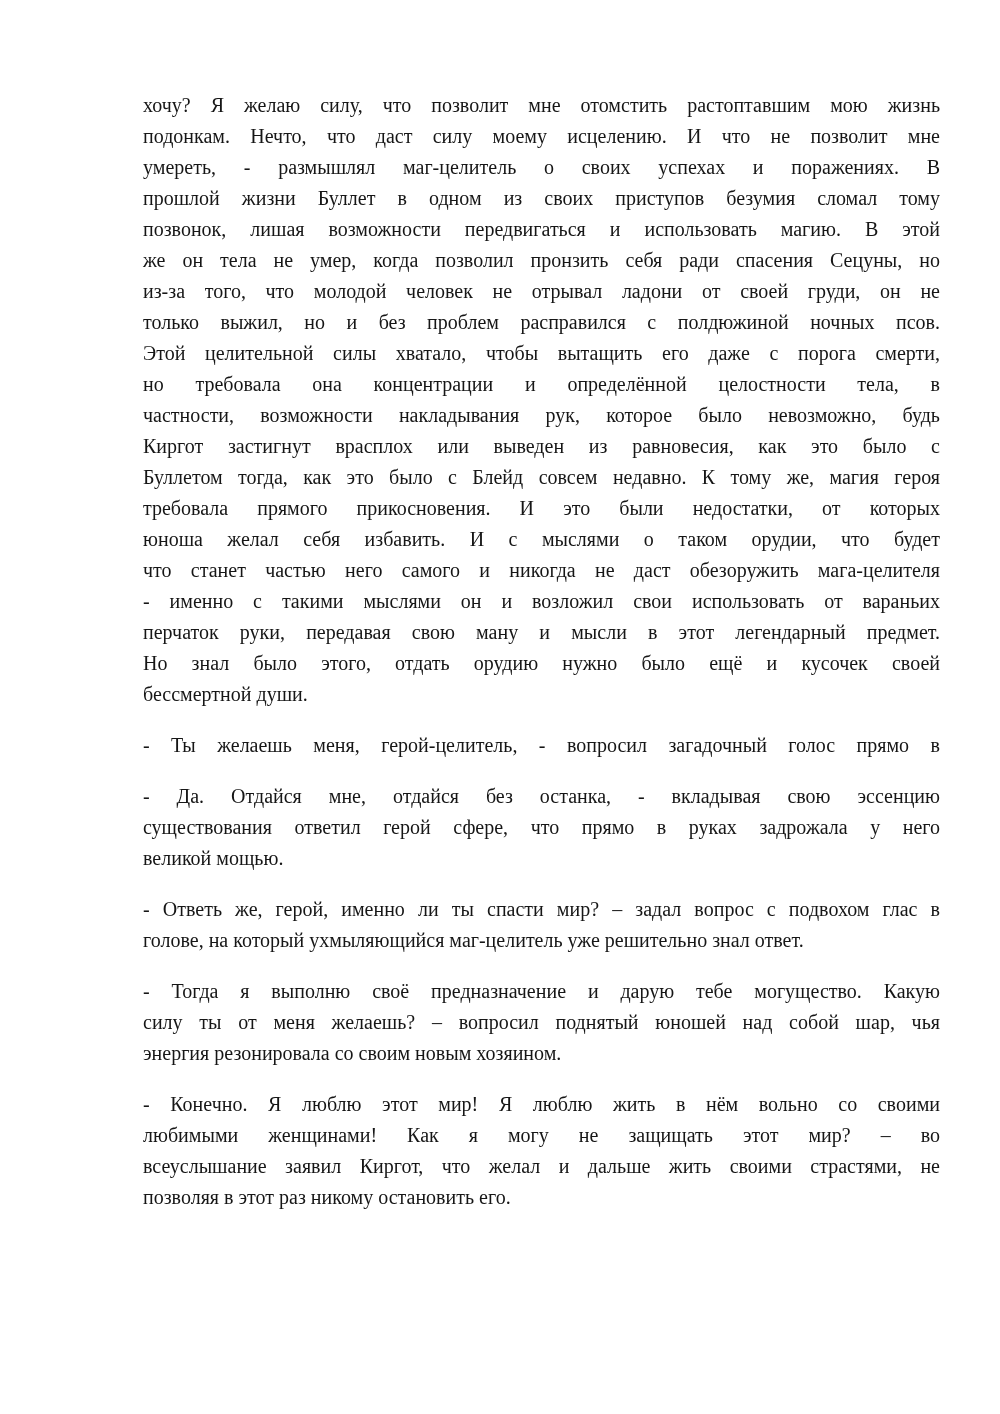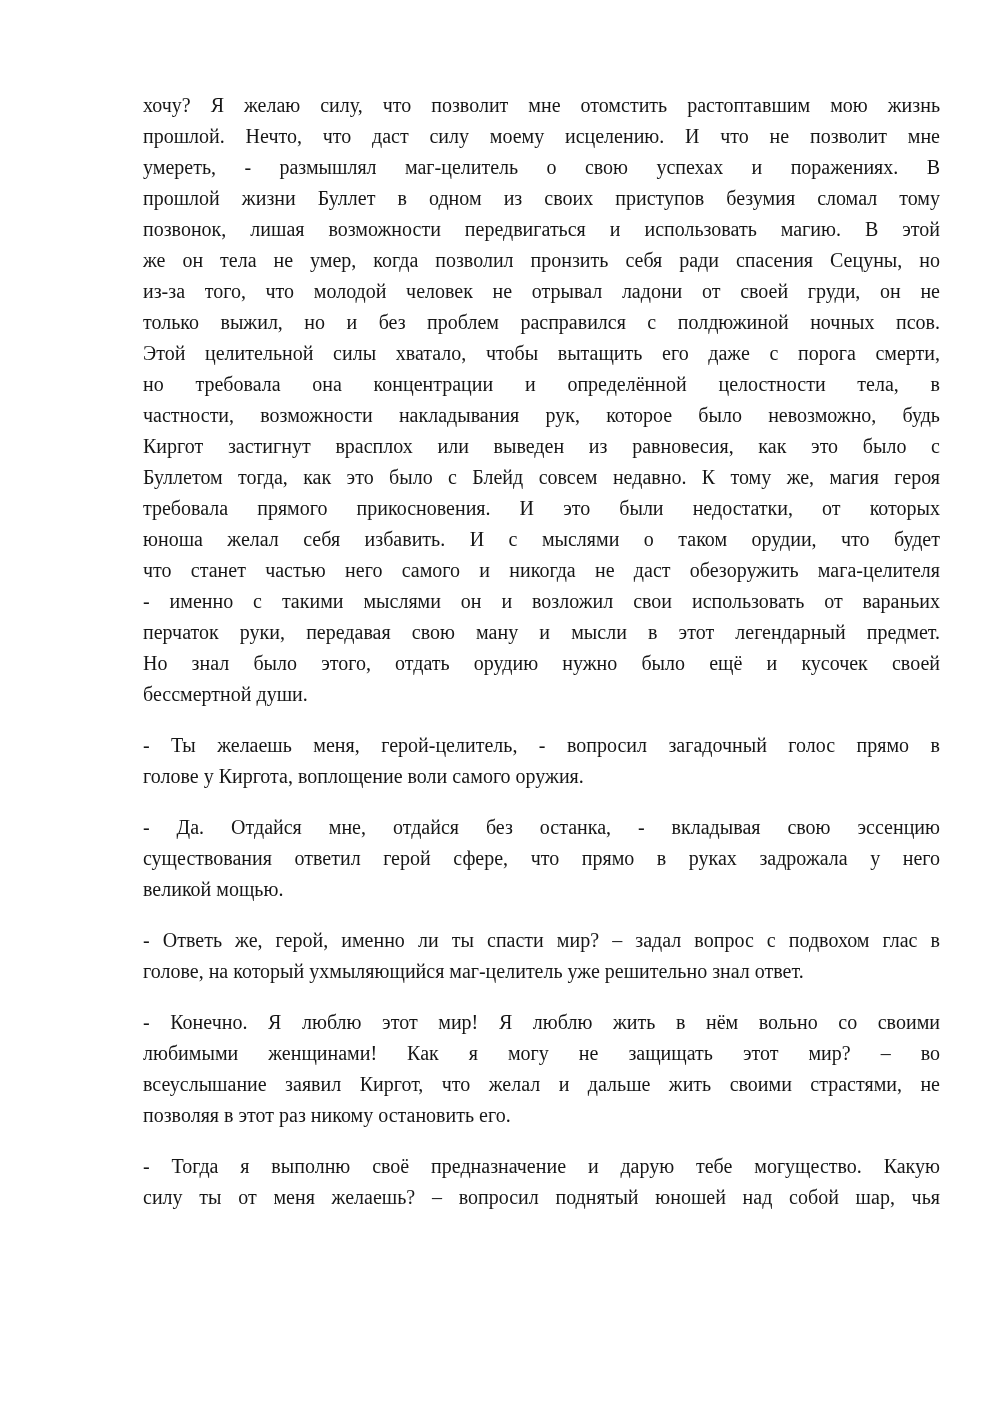--- a/index.html
+++ b/index.html
@@ -40,59 +40,58 @@
     line-height: 31px;
   }
 </style>
 </head>
 <body>
 
 <div class="page" style="background: rgb(255, 255, 255); color: rgb(22, 22, 22);">
   <div class="text-column">
       <div class="paragraph">
         <div class="line">хочу? Я желаю силу, что позволит мне отомстить растоптавшим мою жизнь</div>
-        <div class="line">прошлой. Нечто, что даст силу моему исцелению. И что не позволит мне</div>
-        <div class="line">умереть, - размышлял маг-целитель о свою успехах и поражениях. В</div>
+        <div class="line">подонкам. Нечто, что даст силу моему исцелению. И что не позволит мне</div>
+        <div class="line">умереть, - размышлял маг-целитель о своих успехах и поражениях. В</div>
         <div class="line">прошлой жизни Буллет в одном из своих приступов безумия сломал тому</div>
         <div class="line">позвонок, лишая возможности передвигаться и использовать магию. В этой</div>
         <div class="line">же он тела не умер, когда позволил пронзить себя ради спасения Сецуны, но</div>
         <div class="line">из-за того, что молодой человек не отрывал ладони от своей груди, он не</div>
         <div class="line">только выжил, но и без проблем расправился с полдюжиной ночных псов.</div>
         <div class="line">Этой целительной силы хватало, чтобы вытащить его даже с порога смерти,</div>
         <div class="line">но требовала она концентрации и определённой целостности тела, в</div>
         <div class="line">частности, возможности накладывания рук, которое было невозможно, будь</div>
         <div class="line">Киргот застигнут врасплох или выведен из равновесия, как это было с</div>
         <div class="line">Буллетом тогда, как это было с Блейд совсем недавно. К тому же, магия героя</div>
         <div class="line">требовала прямого прикосновения. И это были недостатки, от которых</div>
         <div class="line">юноша желал себя избавить. И с мыслями о таком орудии, что будет</div>
         <div class="line">что станет частью него самого и никогда не даст обезоружить мага-целителя</div>
         <div class="line">- именно с такими мыслями он и возложил свои использовать от вараньих</div>
         <div class="line">перчаток руки, передавая свою ману и мысли в этот легендарный предмет.</div>
         <div class="line">Но знал было этого, отдать орудию нужно было ещё и кусочек своей</div>
         <div class="line last">бессмертной души.</div>
       </div>
       <div class="paragraph">
         <div class="line">- Ты желаешь меня, герой-целитель, - вопросил загадочный голос прямо в</div>
-        <div class="line last">голове у Киргота, воплощение воли самого оружия.</div>
       </div>
       <div class="paragraph">
         <div class="line">- Да. Отдайся мне, отдайся без останка, - вкладывая свою эссенцию</div>
         <div class="line">существования ответил герой сфере, что прямо в руках задрожала у него</div>
         <div class="line last">великой мощью.</div>
       </div>
       <div class="paragraph">
         <div class="line">- Ответь же, герой, именно ли ты спасти мир? – задал вопрос с подвохом глас в</div>
         <div class="line last">голове, на который ухмыляющийся маг-целитель уже решительно знал ответ.</div>
       </div>
       <div class="paragraph">
+        <div class="line">- Тогда я выполню своё предназначение и дарую тебе могущество. Какую</div>
+        <div class="line">силу ты от меня желаешь? – вопросил поднятый юношей над собой шар, чья</div>
+        <div class="line last">энергия резонировала со своим новым хозяином.</div>
+      </div>
+      <div class="paragraph">
         <div class="line">- Конечно. Я люблю этот мир! Я люблю жить в нём вольно со своими</div>
         <div class="line">любимыми женщинами! Как я могу не защищать этот мир? – во</div>
         <div class="line">всеуслышание заявил Киргот, что желал и дальше жить своими страстями, не</div>
         <div class="line last">позволяя в этот раз никому остановить его.</div>
-      </div>
-      <div class="paragraph">
-        <div class="line">- Тогда я выполню своё предназначение и дарую тебе могущество. Какую</div>
-        <div class="line">силу ты от меня желаешь? – вопросил поднятый юношей над собой шар, чья</div>
-        <div class="line last">энергия резонировала со своим новым хозяином.</div>
       </div>
     </div>
   <div class="page-number">196</div>
 </div>
 
 </body></html>

